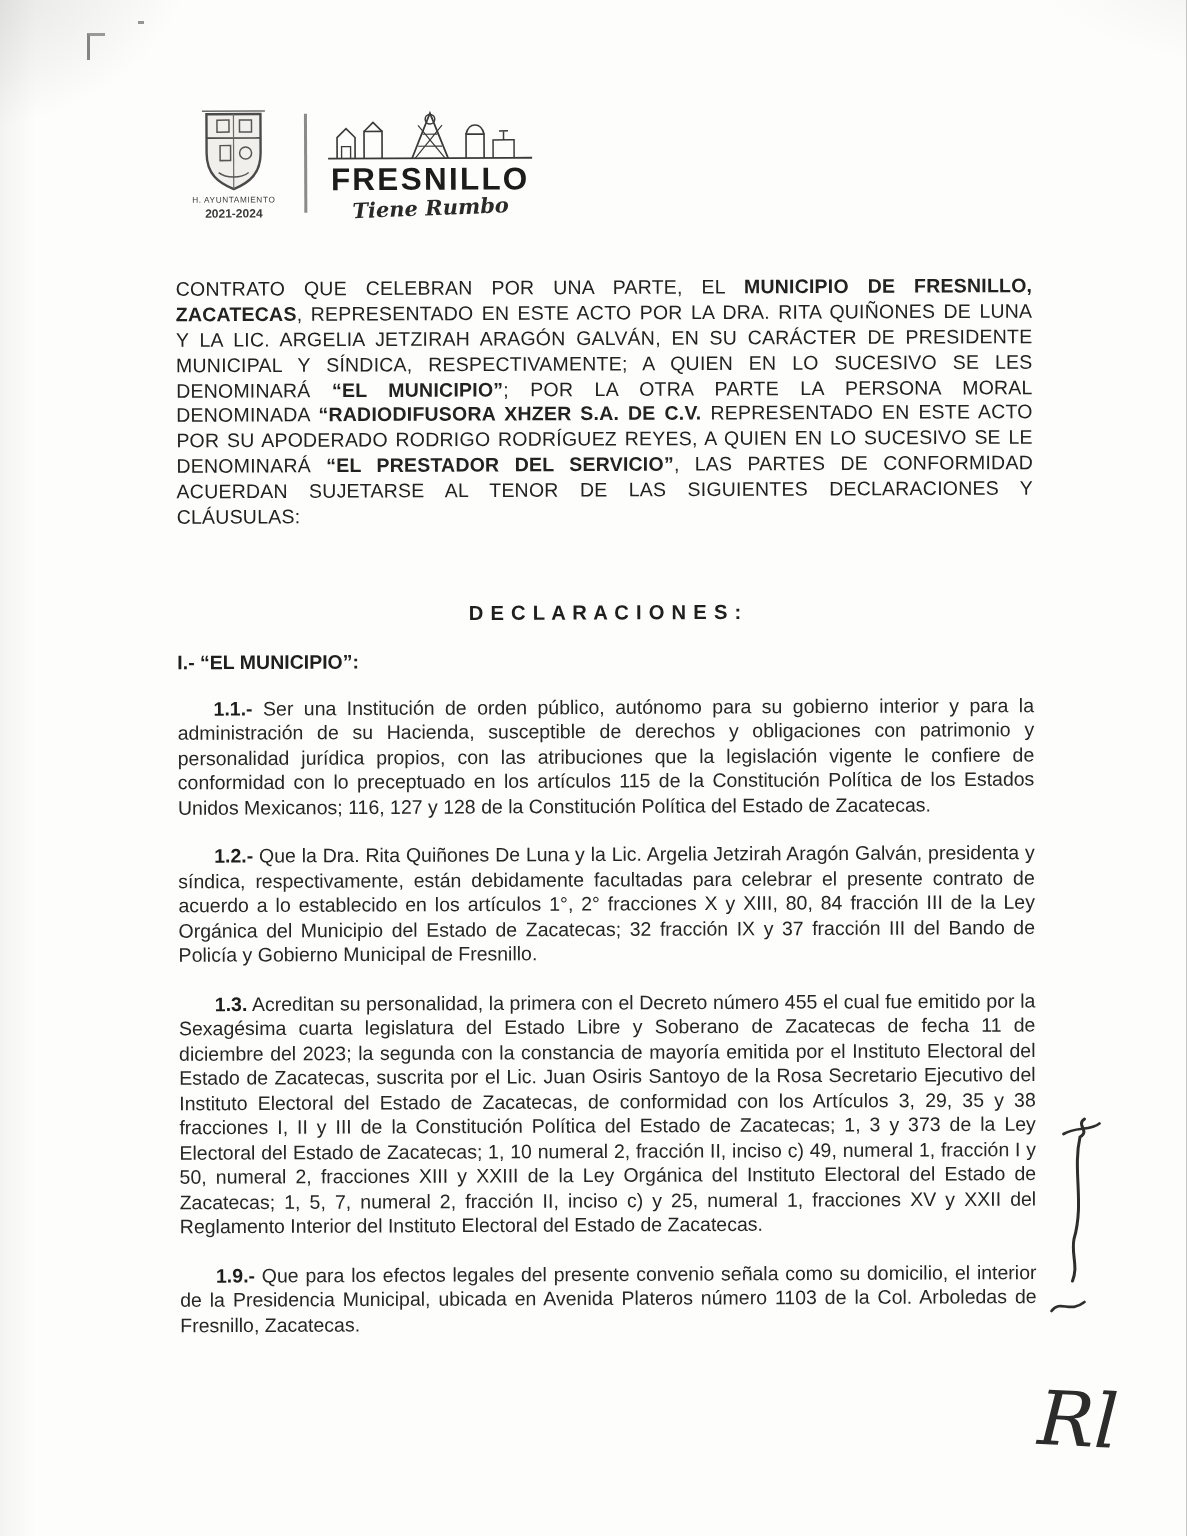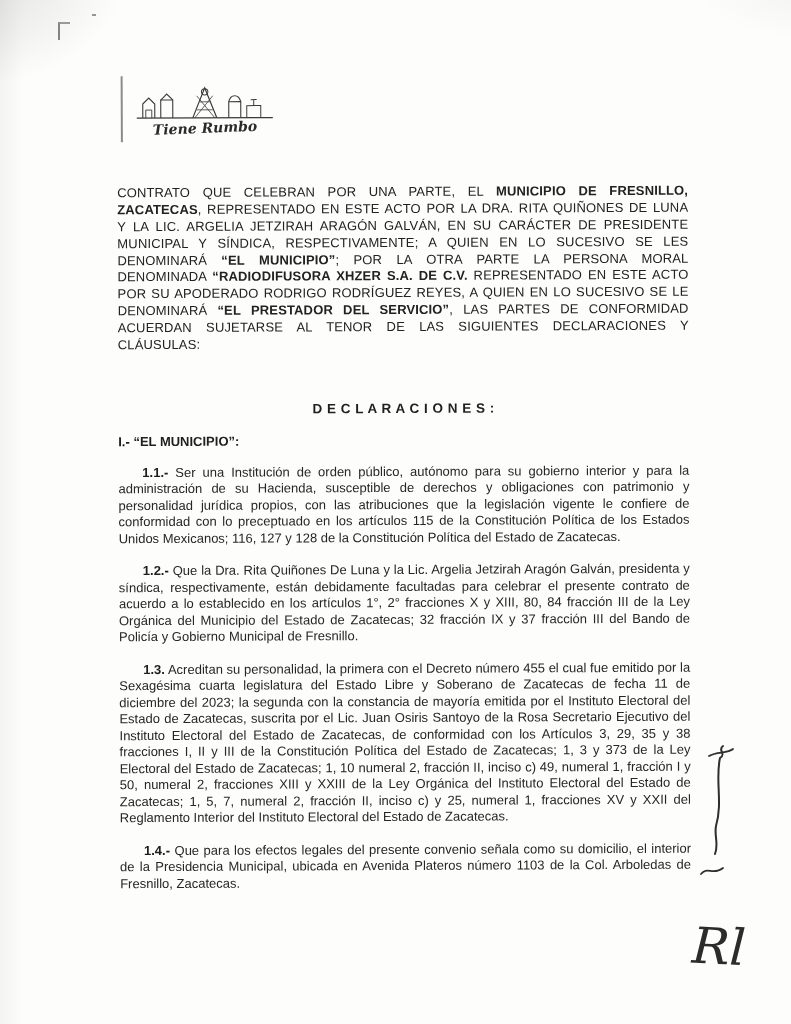--- a/index.html
+++ b/index.html
@@ -86,53 +86,71 @@
 <body>
 
 <div class="scan">
 
   <div class="speck a"></div>
   <div class="speck b2"></div>
 
   <div class="sheet">
 
     <header class="logo-row">
+      <div class="crest">
+        <svg width="46" height="58" viewBox="0 0 46 58">
+          <path d="M5 5 H41 V31 C41 45 33 51 23 55 C13 51 5 45 5 31 Z" fill="#f0efec" stroke="#4a4a4a" stroke-width="1.6"></path>
+          <path d="M5 21 H41" stroke="#4a4a4a" stroke-width="1.1" fill="none"></path>
+          <path d="M23 5 V55" stroke="#6b6b6b" stroke-width="0.8" fill="none"></path>
+          <rect x="12" y="9" width="8" height="8" fill="none" stroke="#555" stroke-width="1"></rect>
+          <rect x="27" y="9" width="8" height="8" fill="none" stroke="#555" stroke-width="1"></rect>
+          <rect x="14" y="26" width="7" height="10" fill="none" stroke="#555" stroke-width="1"></rect>
+          <circle cx="31" cy="31" r="4" fill="none" stroke="#555" stroke-width="1"></circle>
+          <path d="M13 44 C18 48 28 48 33 44" fill="none" stroke="#555" stroke-width="1"></path>
+          <path d="M2 3 H44" stroke="#6b6b6b" stroke-width="1" fill="none"></path>
+        </svg>
+        <div class="crest-caption">
+          <span class="l1">H. AYUNTAMIENTO</span>
+          <span class="l2">2021-2024</span>
+        </div>
+      </div>
 
       <div class="logo-divider"></div>
 
       <div class="fresnillo">
         <svg width="140" height="36" viewBox="0 0 140 36">
           <path d="M2 34 H138" stroke="#3a3a3a" stroke-width="1.2" fill="none"></path>
           <path d="M8 34 V20 L14 14 L20 20 V34" fill="none" stroke="#3a3a3a" stroke-width="1.1"></path>
           <path d="M11 34 V26 H17 V34" fill="none" stroke="#3a3a3a" stroke-width="0.9"></path>
           <path d="M26 34 V16 H38 V34" fill="none" stroke="#3a3a3a" stroke-width="1.1"></path>
           <path d="M26 16 L32 10 L38 16" fill="none" stroke="#3a3a3a" stroke-width="1.1"></path>
           <path d="M58 34 L70 4 L82 34" fill="none" stroke="#3a3a3a" stroke-width="1.2"></path>
           <path d="M62 26 H78 M65 18 H75 M60 34 L78 12 M80 34 L62 12" fill="none" stroke="#3a3a3a" stroke-width="0.8"></path>
           <circle cx="70" cy="8" r="3.2" fill="none" stroke="#3a3a3a" stroke-width="1"></circle>
           <path d="M94 34 V18 H106 V34" fill="none" stroke="#3a3a3a" stroke-width="1.1"></path>
           <path d="M94 18 C96 10 104 10 106 18" fill="none" stroke="#3a3a3a" stroke-width="1.1"></path>
           <path d="M112 34 V22 H126 V34 M119 22 V16 M116 16 H122" fill="none" stroke="#3a3a3a" stroke-width="1"></path>
         </svg>
+        <div class="fresnillo-word">FRESNILLO</div>
         <div class="fresnillo-tagline">Tiene Rumbo</div>
       </div>
     </header>
 
     <p class="intro"><span>CONTRATO QUE CELEBRAN POR UNA PARTE, EL </span><span class="b">MUNICIPIO DE FRESNILLO, ZACATECAS</span><span>, REPRESENTADO EN ESTE ACTO POR LA DRA. RITA QUIÑONES DE LUNA Y LA LIC. ARGELIA JETZIRAH ARAGÓN GALVÁN,  EN SU CARÁCTER DE PRESIDENTE MUNICIPAL Y SÍNDICA, RESPECTIVAMENTE; A QUIEN EN LO SUCESIVO SE LES DENOMINARÁ </span><span class="b">“EL MUNICIPIO”</span><span>; POR LA OTRA PARTE LA PERSONA MORAL DENOMINADA </span><span class="b">“RADIODIFUSORA XHZER S.A. DE C.V.</span><span> REPRESENTADO EN ESTE ACTO POR SU APODERADO RODRIGO RODRÍGUEZ REYES, A QUIEN EN LO SUCESIVO SE LE DENOMINARÁ </span><span class="b">“EL PRESTADOR DEL SERVICIO”</span><span>, LAS PARTES DE CONFORMIDAD ACUERDAN SUJETARSE AL TENOR DE LAS SIGUIENTES DECLARACIONES Y CLÁUSULAS:</span></p>
 
     <h2 class="decl">D E C L A R A C I O N E S :</h2>
     <h3 class="sect">I.- “EL MUNICIPIO”:</h3>
 
     <p class="clause"><strong>1.1.-</strong> <span>Ser una Institución de orden público, autónomo para su gobierno interior y para la administración de su Hacienda, susceptible de derechos y obligaciones con patrimonio y personalidad jurídica propios, con las atribuciones que la legislación vigente le confiere de conformidad con lo preceptuado en los artículos 115 de la Constitución Política de los Estados Unidos Mexicanos; 116, 127 y 128 de la Constitución Política del Estado de Zacatecas.</span></p>
 
     <p class="clause"><strong>1.2.-</strong> <span>Que la Dra.  Rita Quiñones De Luna y la Lic. Argelia Jetzirah Aragón Galván, presidenta y síndica, respectivamente, están debidamente facultadas para celebrar el presente contrato de acuerdo a lo establecido en los artículos 1°, 2° fracciones X y XIII, 80, 84 fracción III de la Ley Orgánica del Municipio del Estado de Zacatecas; 32 fracción IX y 37 fracción III del Bando de Policía y Gobierno Municipal de Fresnillo.</span></p>
 
     <p class="clause"><strong>1.3.</strong> <span>Acreditan su personalidad, la primera con el Decreto número 455 el cual fue emitido por la Sexagésima cuarta legislatura del Estado Libre y Soberano  de Zacatecas de fecha 11 de diciembre del 2023;  la segunda con la constancia de mayoría emitida por el Instituto Electoral del Estado de Zacatecas, suscrita por el Lic. Juan Osiris Santoyo de la Rosa Secretario Ejecutivo del Instituto Electoral del Estado de Zacatecas, de conformidad con los Artículos 3, 29, 35 y 38 fracciones I, II y III de la Constitución Política del Estado de Zacatecas; 1, 3 y 373 de la Ley Electoral del Estado de Zacatecas; 1, 10 numeral 2, fracción II, inciso c) 49, numeral 1, fracción I y 50, numeral 2, fracciones XIII y XXIII de la Ley Orgánica del Instituto Electoral del Estado de Zacatecas; 1, 5, 7, numeral 2, fracción II, inciso c) y 25, numeral 1, fracciones XV y XXII del Reglamento Interior del Instituto Electoral del Estado de Zacatecas.</span></p>
 
-    <p class="clause"><strong>1.4.-</strong> <span>Que para los efectos legales del presente convenio señala como su domicilio, el interior de la Presidencia Municipal, ubicada en Avenida Plateros número 1103 de la Col. Arboledas de Fresnillo, Zacatecas.</span></p>
+    <p class="clause"><strong>1.9.-</strong> <span>Que para los efectos legales del presente convenio señala como su domicilio, el interior de la Presidencia Municipal, ubicada en Avenida Plateros número 1103 de la Col. Arboledas de Fresnillo, Zacatecas.</span></p>
 
   </div>
 
   <svg class="pen-mark" width="52" height="150" viewBox="0 0 52 150">
     <path d="M30 4 C 24 8 34 12 27 16 C 22 38 30 60 23 84 C 21 94 26 102 22 112" fill="none" stroke="#2e2e2e" stroke-width="2" stroke-linecap="round"></path>
     <path d="M16 14 C 24 9 34 12 40 7" fill="none" stroke="#2e2e2e" stroke-width="1.8" stroke-linecap="round"></path>
     <path d="M8 132 C 14 124 20 134 30 126" fill="none" stroke="#2e2e2e" stroke-width="1.8" stroke-linecap="round"></path>
   </svg>
 
   <div class="initials">Rl</div>

